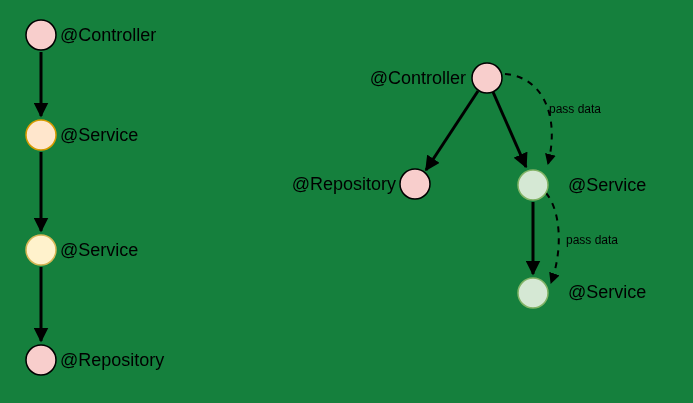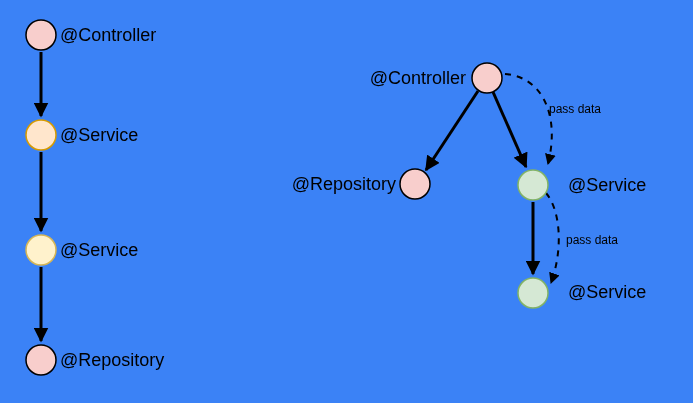--- a/index.html
+++ b/index.html
@@ -5,21 +5,21 @@
   html, body {
     margin: 0;
     padding: 0;
     background: #ffffff;
     font-family: "Liberation Sans", sans-serif;
   }
   .canvas-wrap {
     position: relative;
     width: 693px;
     height: 403px;
-    background: #3b82f6;
+    background: #15803d;
     overflow: hidden;
   }
   svg { display: block; }
   text {
     font-family: "Liberation Sans", sans-serif;
     fill: #000000;
   }
   .node-label { font-size: 18px; }
   .edge-label { font-size: 12px; }
 </style>

